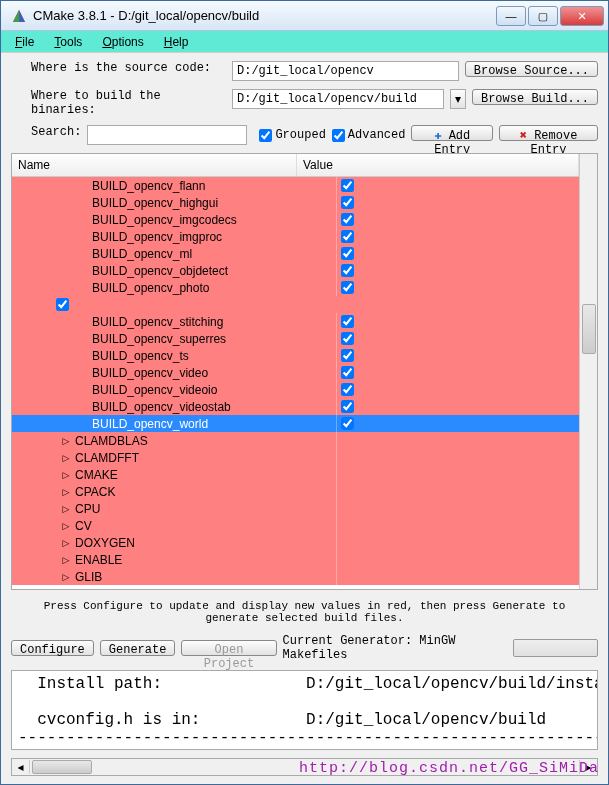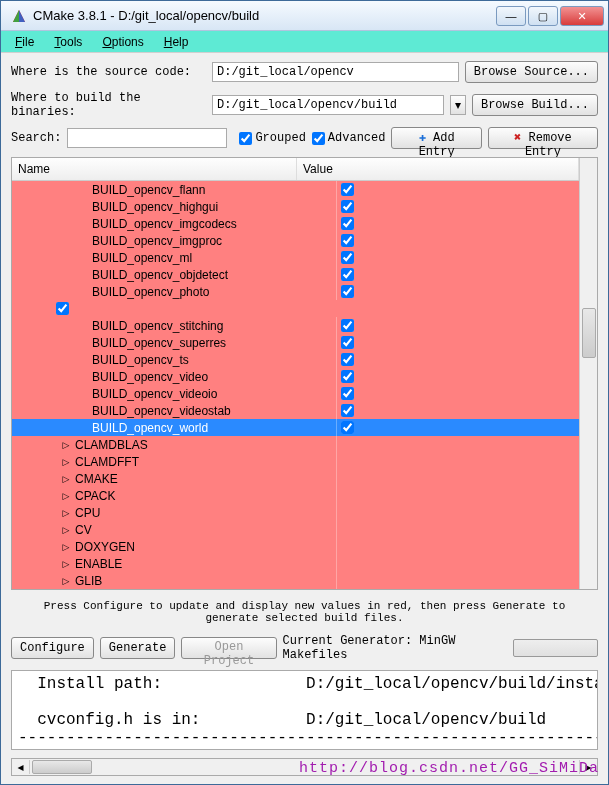--- a/index.html
+++ b/index.html
@@ -8,24 +8,24 @@
 .titlebar { height: 30px; background: linear-gradient(#f5faff,#d8e6f5); display: flex; align-items: center; padding: 0 4px; border-bottom: 1px solid #b0c4de; }
 .titlebar .icon { width: 16px; height: 16px; margin: 0 6px; display: inline-block; }
 .titlebar .title { flex: 1; font-size: 13px; color: #000; }
 .winbtns { display: flex; gap: 2px; }
 .winbtn { width: 30px; height: 20px; border: 1px solid #7a9ac0; background: linear-gradient(#f2f7fc,#cfe0f2); border-radius: 3px; text-align: center; line-height: 18px; font-size: 11px; }
 .winbtn.close { background: linear-gradient(#f29292,#d83c3c); color: #fff; width: 44px; }
 .menubar { height: 22px; display: flex; align-items: center; padding: 0 6px; background: #5eead4; border-bottom: 1px solid #d0d0d0; gap: 4px; }
 .menubar span { padding: 2px 8px; }
 .menubar span u { text-decoration: underline; }
 .content { padding: 8px 10px; display: flex; flex-direction: column; gap: 8px; flex: 1; overflow: hidden; }
-.row { display: flex; align-items: center; gap: 6px; }
+.row { display: flex; gap: 6px; margin-left: 20px; }
 .row label { font-family: "Courier New", monospace; font-size: 12px; }
 .row input[type="text"] { flex: 1; border: 1px solid #aaa; padding: 2px 4px; font-family: "Courier New", monospace; font-size: 12px; background: #fff; height: 20px; }
-.btn { border: 1px solid #888; background: linear-gradient(#fdfdfd,#e2e2e2); border-radius: 3px; padding: 2px 8px; font-family: "Courier New", monospace; font-size: 12px; height: 22px; cursor: pointer; }
+.btn { border: 1px solid #888; background: linear-gradient(#fdfdfd,#e2e2e2); border-radius: 3px; padding: 2px 8px; font-family: "Courier New", monospace; font-size: 12px; height: 16px; cursor: pointer; }
 .btn[disabled] { color: #999; }
 .row .chk { display: flex; align-items: center; gap: 3px; font-family: "Courier New", monospace; }
 .add-icon { color: #1a6ed8; font-weight: bold; }
 .rem-icon { color: #c22; font-weight: bold; }
 .table-wrap { flex: 1; border: 1px solid #aaa; background: #fff; display: flex; overflow: hidden; }
 .table-inner { flex: 1; overflow-y: auto; }
 .thead { display: flex; background: #fff; border-bottom: 1px solid #ccc; position: sticky; top: 0; }
 .th { padding: 4px 6px; font-size: 12px; background: linear-gradient(#fefefe,#eee); border-right: 1px solid #ddd; }
 .th.name { width: 285px; }
 .th.val { flex: 1; }

